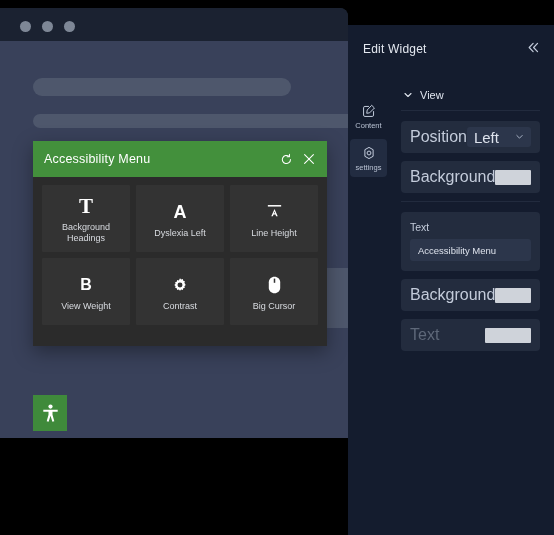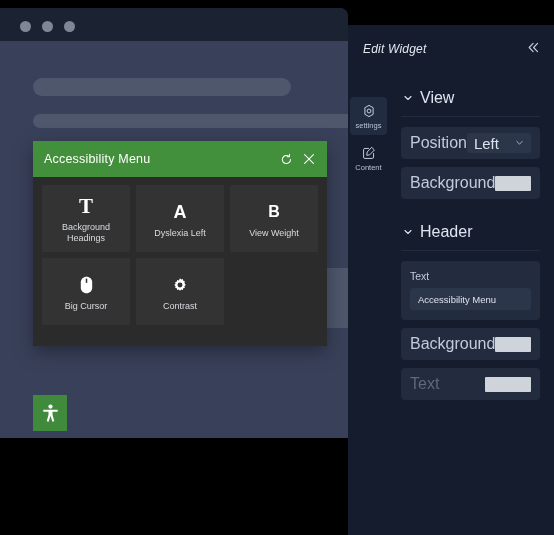--- a/index.html
+++ b/index.html
@@ -79,21 +79,21 @@
   }
   .glyph-T{font-family:"Liberation Serif","DejaVu Serif",serif;font-weight:700;font-size:21px;line-height:21px;}
   .glyph-A{font-family:"Liberation Sans",sans-serif;font-weight:600;font-size:18px;line-height:18px;}
   .glyph-B{font-family:"Liberation Sans",sans-serif;font-weight:700;font-size:16px;line-height:16px;}
 
   
   .panel{
     position:absolute;right:0;top:25px;width:206px;height:510px;
     background:#141c2e;overflow:hidden;
   }
-  .panel-head{position:relative;height:48px;font-style:italic;}
+  .panel-head{position:relative;height:48px;}
   .panel-title{
     position:absolute;left:15px;top:17px;color:#e4e8f0;font-size:12px;letter-spacing:.2px;
   }
   .panel-collapse{
     position:absolute;right:12px;top:13px;width:18px;height:18px;
     display:flex;align-items:center;justify-content:center;cursor:pointer;color:#c3cbdb;
   }
 
   .tabs{
     position:absolute;left:0;top:48px;width:41px;height:462px;
@@ -106,21 +106,21 @@
   }
   .tab.active{background:#222c41;}
   .tab-icon{color:#c9d2e2;display:flex;align-items:center;justify-content:center;height:15px;}
   .tab-label{color:#b9c2d3;font-size:7.5px;line-height:9px;}
 
   .pane{
     position:absolute;left:41px;top:48px;width:165px;height:462px;
     padding:0 14px 0 12px;box-sizing:border-box;overflow:hidden;
   }
   .section-head{
-    display:flex;align-items:center;gap:7px;color:#dfe4ee;font-size:16px;
+    display:flex;align-items:center;gap:7px;color:#dfe4ee;font-size:11px;
     padding:16px 0 9px 2px;cursor:pointer;
   }
   .section-head.dim{color:#4a5468;}
   .section-rule{height:1px;background:#222b3e;margin-bottom:10px;}
 
   .row{
     background:#232c3e;border-radius:4px;margin-bottom:8px;
     min-height:32px;display:flex;align-items:center;justify-content:space-between;
     padding:6px 9px;box-sizing:border-box;
   }
@@ -214,84 +214,93 @@
           <span class="tile-label">Background Headings</span>
         </div>
 
         <div class="tile">
           <span class="tile-icon">
             <span class="glyph-A">A</span>
           </span>
           <span class="tile-label">Dyslexia Left</span>
         </div>
 
+        <div class="tile">
+          <span class="tile-icon">
+            <svg width="19" height="19" viewBox="0 0 20 20" fill="#ffffff">
+              <rect x="3" y="3.2" width="14" height="1.6"></rect>
+              <path d="M10 7.3l3.4 7.6h-1.7l-.72-1.73H9.02L8.3 14.9H6.6zm0 2.6l-.6 1.95h1.2z"></path>
+            </svg>
+          </span>
+          <span class="tile-label">Line Height</span>
+        </div>
 
         <div class="tile">
           <span class="tile-icon">
             <span class="glyph-B">B</span>
           </span>
           <span class="tile-label">View Weight</span>
+        </div>
+
+        <div class="tile">
+          <span class="tile-icon">
+            <svg width="16" height="16" viewBox="0 0 20 20" fill="#ffffff">
+              <path d="M10 1.6l1.45 1.6 2.05-.6.55 2.06 2.06.55-.6 2.05L17.1 10l-1.59 1.45.6 2.05-2.06.55-.55 2.06-2.05-.6L10 17.1l-1.45-1.59-2.05.6-.55-2.06-2.06-.55.6-2.05L2.9 10l1.59-1.45-.6-2.05 2.06-.55.55-2.06 2.05.6z"></path>
+              <circle cx="10" cy="10" r="3.1" fill="#333333"></circle>
+            </svg>
+          </span>
+          <span class="tile-label">Contrast</span>
         </div>
 
         <div class="tile">
           <span class="tile-icon">
             <svg width="15" height="18" viewBox="0 0 14 18" fill="#ffffff">
               <path d="M7 .7c3.2 0 5.7 2.4 5.7 5.5v5.6c0 3.1-2.5 5.5-5.7 5.5S1.3 14.9 1.3 11.8V6.2C1.3 3.1 3.8.7 7 .7z"></path>
               <rect x="6.25" y="2.6" width="1.5" height="4.2" fill="#333333"></rect>
             </svg>
           </span>
           <span class="tile-label">Big Cursor</span>
-        </div>
-
-        <div class="tile">
-          <span class="tile-icon">
-            <svg width="16" height="16" viewBox="0 0 20 20" fill="#ffffff">
-              <path d="M10 1.6l1.45 1.6 2.05-.6.55 2.06 2.06.55-.6 2.05L17.1 10l-1.59 1.45.6 2.05-2.06.55-.55 2.06-2.05-.6L10 17.1l-1.45-1.59-2.05.6-.55-2.06-2.06-.55.6-2.05L2.9 10l1.59-1.45-.6-2.05 2.06-.55.55-2.06 2.05.6z"></path>
-              <circle cx="10" cy="10" r="3.1" fill="#333333"></circle>
-            </svg>
-          </span>
-          <span class="tile-label">Contrast</span>
         </div>
 
       </div>
     </div>
   </div>
 
   <div class="panel">
 
     <div class="panel-head">
       <span class="panel-title">Edit Widget</span>
       <span class="panel-collapse">
         <svg width="15" height="15" viewBox="0 0 16 16" fill="none" stroke="currentColor" stroke-width="1.3" stroke-linecap="round" stroke-linejoin="round">
           <polyline points="7.6,3.6 3.4,8 7.6,12.4"></polyline>
           <polyline points="12.3,3.6 8.1,8 12.3,12.4"></polyline>
         </svg>
       </span>
     </div>
 
     <div class="tabs">
 
+      <div class="tab">
+        <span class="tab-icon">
+          <svg width="14" height="14" viewBox="0 0 16 16" fill="none" stroke="currentColor" stroke-width="1.1" stroke-linecap="round" stroke-linejoin="round">
+            <path d="M13.2 8.6v4.1a1.5 1.5 0 0 1-1.5 1.5H3.3a1.5 1.5 0 0 1-1.5-1.5V4.3a1.5 1.5 0 0 1 1.5-1.5h4.2"></path>
+            <path d="M11.4 1.8l2.8 2.8-5.5 5.5-3.3.5.5-3.3z"></path>
+          </svg>
+        </span>
+        <span class="tab-label">Content</span>
+      </div>
+
       <div class="tab active">
         <span class="tab-icon">
           <svg width="14" height="14" viewBox="0 0 16 16" fill="none" stroke="currentColor" stroke-width="1.1" stroke-linejoin="round">
             <path d="M8 1.6l4.7 2.6v7.6L8 14.4 3.3 11.8V4.2z"></path>
             <circle cx="8" cy="8" r="2.2"></circle>
           </svg>
         </span>
         <span class="tab-label">settings</span>
-      </div>
-
-      <div class="tab">
-        <span class="tab-icon">
-          <svg width="14" height="14" viewBox="0 0 16 16" fill="none" stroke="currentColor" stroke-width="1.1" stroke-linecap="round" stroke-linejoin="round">
-            <path d="M13.2 8.6v4.1a1.5 1.5 0 0 1-1.5 1.5H3.3a1.5 1.5 0 0 1-1.5-1.5V4.3a1.5 1.5 0 0 1 1.5-1.5h4.2"></path>
-            <path d="M11.4 1.8l2.8 2.8-5.5 5.5-3.3.5.5-3.3z"></path>
-          </svg>
-        </span>
-        <span class="tab-label">Content</span>
       </div>
 
 
     </div>
 
     <div class="pane">
 
       <div class="section-head">
         <svg width="10" height="10" viewBox="0 0 12 12" fill="none" stroke="currentColor" stroke-width="1.3" stroke-linecap="round" stroke-linejoin="round">
           <polyline points="2.4,4.2 6,7.8 9.6,4.2"></polyline>
@@ -313,26 +322,20 @@
       </div>
 
 
       <div class="row">
         <span class="row-label">Background</span>
         <span class="swatch">
           <span class="swatch-inner" id="sw-view-bg" style="background: rgb(38, 38, 38);"></span>
         </span>
       </div>
 
-      <div class="section-head">
-        <svg width="10" height="10" viewBox="0 0 12 12" fill="none" stroke="currentColor" stroke-width="1.3" stroke-linecap="round" stroke-linejoin="round">
-          <polyline points="2.4,4.2 6,7.8 9.6,4.2"></polyline>
-        </svg>
-        <span>Header</span>
-      </div>
       <div class="section-rule"></div>
 
       <div class="row column">
         <span class="field-label">Text</span>
         <input class="field-input" type="text" value="Accessibility Menu" style="">
       </div>
 
       <div class="row">
         <span class="row-label">Background</span>
         <span class="swatch">

